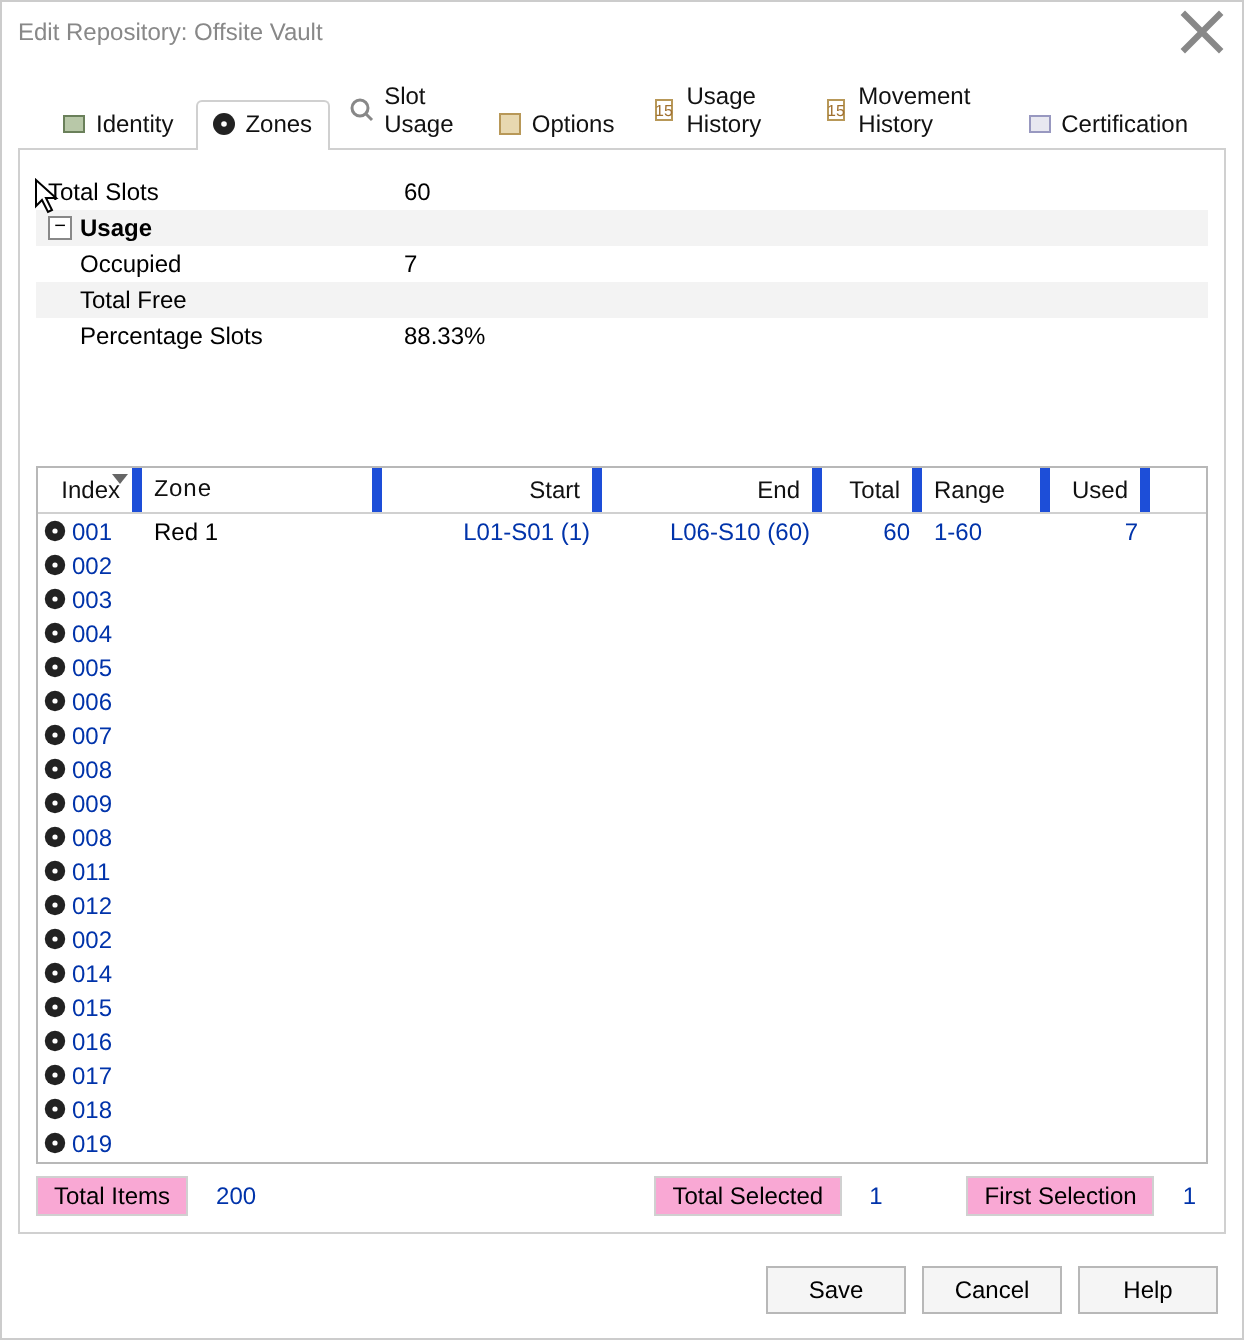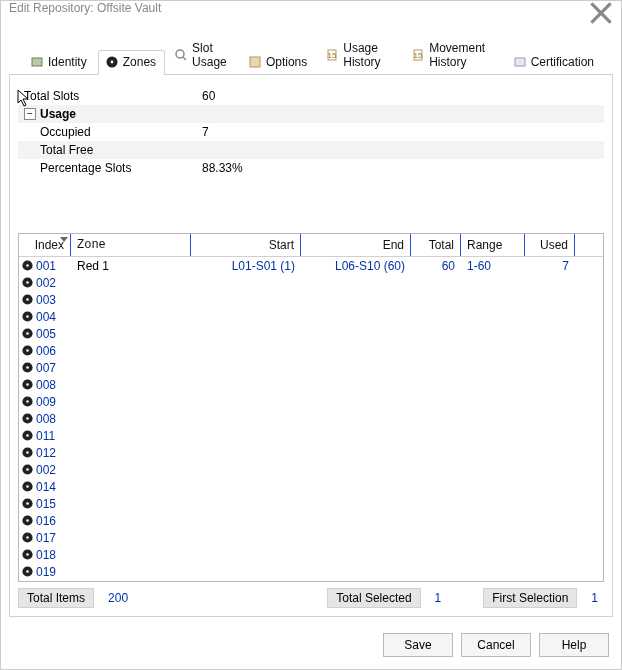--- a/index.html
+++ b/index.html
@@ -12,21 +12,21 @@
   }
   .window {
     width: 622px; height: 670px;
     border: 1px solid #cccccc;
     background: #ffffff;
     position: relative;
     display: flex; flex-direction: column;
   }
   .titlebar {
     height: 30px;
-    display: flex; 
+    display: flex; align-items: center;
     padding: 0 8px;
     color: #888;
     font-size: 12px;
   }
   .titlebar .spacer { flex: 1; }
   .titlebar .close {
     width: 24px; height: 24px;
     display: flex; align-items: center; justify-content: center;
     color: #888; font-size: 14px;
   }
@@ -110,21 +110,21 @@
     margin-top: 48px;
   }
   .grid-header {
     display: flex;
     border-bottom: 1px solid #d0d0d0;
     font-size: 12px;
     background: #ffffff;
   }
   .grid-header .gh {
     padding: 4px 6px;
-    border-right: 1px solid #1d4ed8;
+    border-right: 5px solid #1d4ed8;
     white-space: nowrap;
     color: #111;
   }
   .gh-index { width: 52px; text-align: right; position: relative; }
   .gh-index.sort::after {
     content: "";
     position: absolute;
     right: 2px; top: 3px;
     width: 0; height: 0;
     border-left: 4px solid transparent;
@@ -171,21 +171,21 @@
     display: flex;
     gap: 8px;
     margin-top: 6px;
     font-size: 12px;
   }
   .status-cell {
     display: flex; align-items: center;
     gap: 8px;
   }
   .status-cell .sk {
-    background: #e5e5e5;
+    background: #f9a8d4;
     border: 1px solid #d0d0d0;
     padding: 2px 8px;
   }
   .status-cell .sv {
     color: #0033aa;
     padding: 2px 6px;
   }
   .buttonbar {
     display: flex; justify-content: flex-end;
     gap: 8px;

